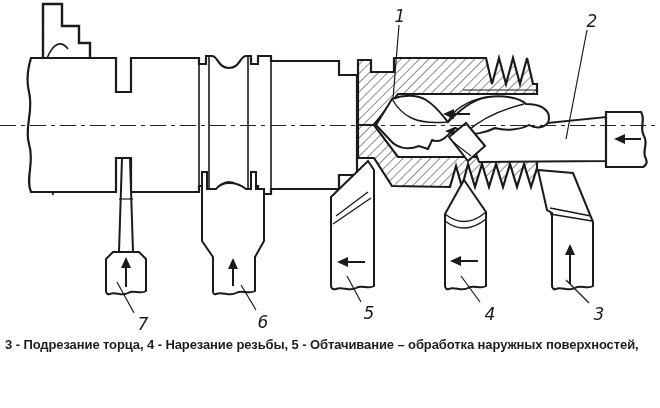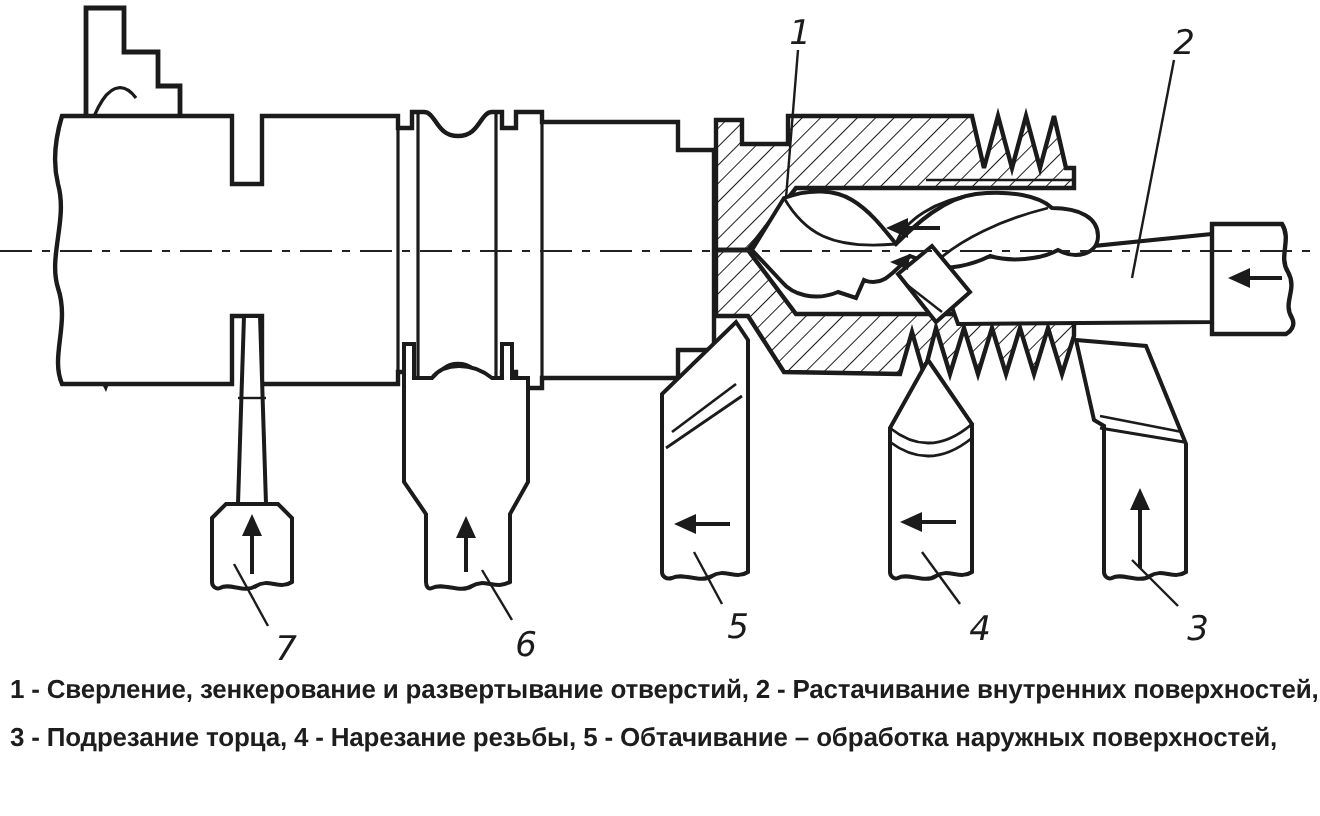--- a/index.html
+++ b/index.html
@@ -158,17 +158,16 @@
   <text x="400" y="22" text-anchor="middle">1</text>
   <text x="592" y="27" text-anchor="middle">2</text>
   <text x="599" y="320" text-anchor="middle">3</text>
   <text x="490" y="320" text-anchor="middle">4</text>
   <text x="369" y="319" text-anchor="middle">5</text>
   <text x="263" y="328" text-anchor="middle">6</text>
   <text x="143" y="330" text-anchor="middle">7</text>
 </svg>
 
 <div class="caption">
-  <div>1 - Сверление, зенкерование и развертывание отверстий, 2 - Растачивание внутренних поверхностей,</div>
   <div>3 - Подрезание торца, 4 - Нарезание резьбы, 5 - Обтачивание – обработка наружных поверхностей,</div>
 </div>
 
 </div>
 
 </body></html>

